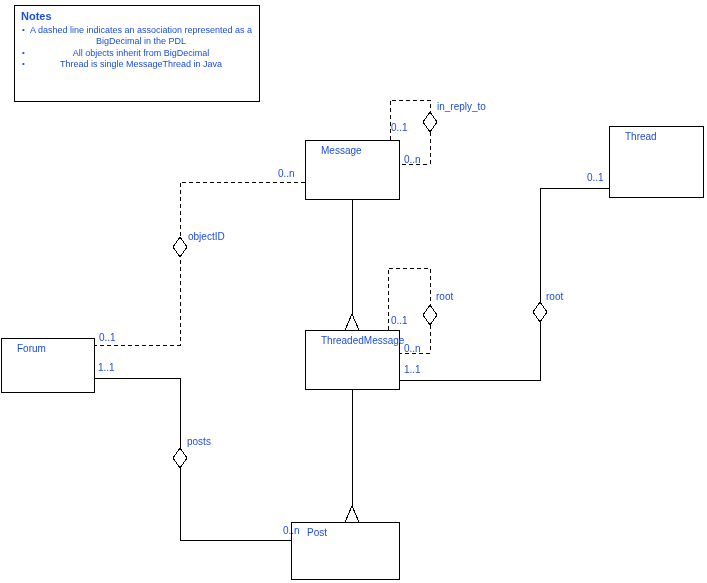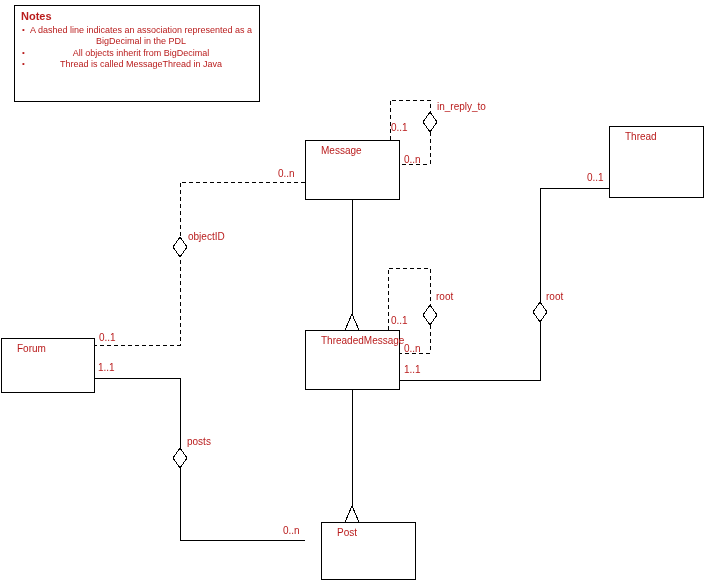--- a/index.html
+++ b/index.html
@@ -2,21 +2,21 @@
 <html><head>
 <meta charset="utf-8">
 <style>
   html, body { margin: 0; padding: 0; background: #fff; }
   .canvas {
     position: relative;
     width: 707px;
     height: 583px;
     background: #ffffff;
     font-family: "Liberation Sans", sans-serif;
-    color: #b91c1c;
+    color: #1d4ed8;
     overflow: hidden;
   }
   .wires { position: absolute; left: 0; top: 0; }
   .solid  { stroke: #000; stroke-width: 1; fill: none; }
   .dashed { stroke: #000; stroke-width: 1; fill: none; stroke-dasharray: 4 3; }
   .diamond { fill: #fff; stroke: #000; stroke-width: 1; }
   .tri     { fill: #fff; stroke: #000; stroke-width: 1; }
   .entity {
     position: absolute;
     border: 1px solid #000;
@@ -73,37 +73,37 @@
     <polygon class="diamond" points="430,305 437,315 430,325 423,315"></polygon>
     <polygon class="diamond" points="540,302 547,312 540,322 533,312"></polygon>
     <polygon class="diamond" points="180,448 187,458 180,468 173,458"></polygon>
   </svg>
 
   <div class="notes">
     <div class="notes-title">Notes</div>
     <ul class="notes-list">
       <li>A dashed line indicates an association represented as a BigDecimal in the PDL</li>
       <li>All objects inherit from BigDecimal</li>
-      <li>Thread is called MessageThread in Java</li>
+      <li>Thread is single MessageThread in Java</li>
     </ul>
   </div>
 
   <div class="entity" style="left:305px;top:140px;width:95px;height:60px">
     <span>Message</span>
   </div>
   <div class="entity" style="left:609px;top:126px;width:95px;height:72px">
     <span>Thread</span>
   </div>
   <div class="entity" style="left:1px;top:338px;width:94px;height:55px">
     <span>Forum</span>
   </div>
   <div class="entity" style="left:305px;top:330px;width:95px;height:60px">
     <span>ThreadedMessage</span>
   </div>
-  <div class="entity" style="left:321px;top:522px;width:95px;height:58px">
+  <div class="entity" style="left:291px;top:522px;width:109px;height:58px">
     <span>Post</span>
   </div>
 
   <div class="lbl" style="left:437px;top:101px">in_reply_to</div>
   <div class="lbl" style="left:391px;top:122px">0..1</div>
   <div class="lbl" style="left:404px;top:154px">0..n</div>
 
   <div class="lbl" style="left:188px;top:231px">objectID</div>
   <div class="lbl" style="left:278px;top:168px">0..n</div>
   <div class="lbl" style="left:99px;top:332px">0..1</div>

